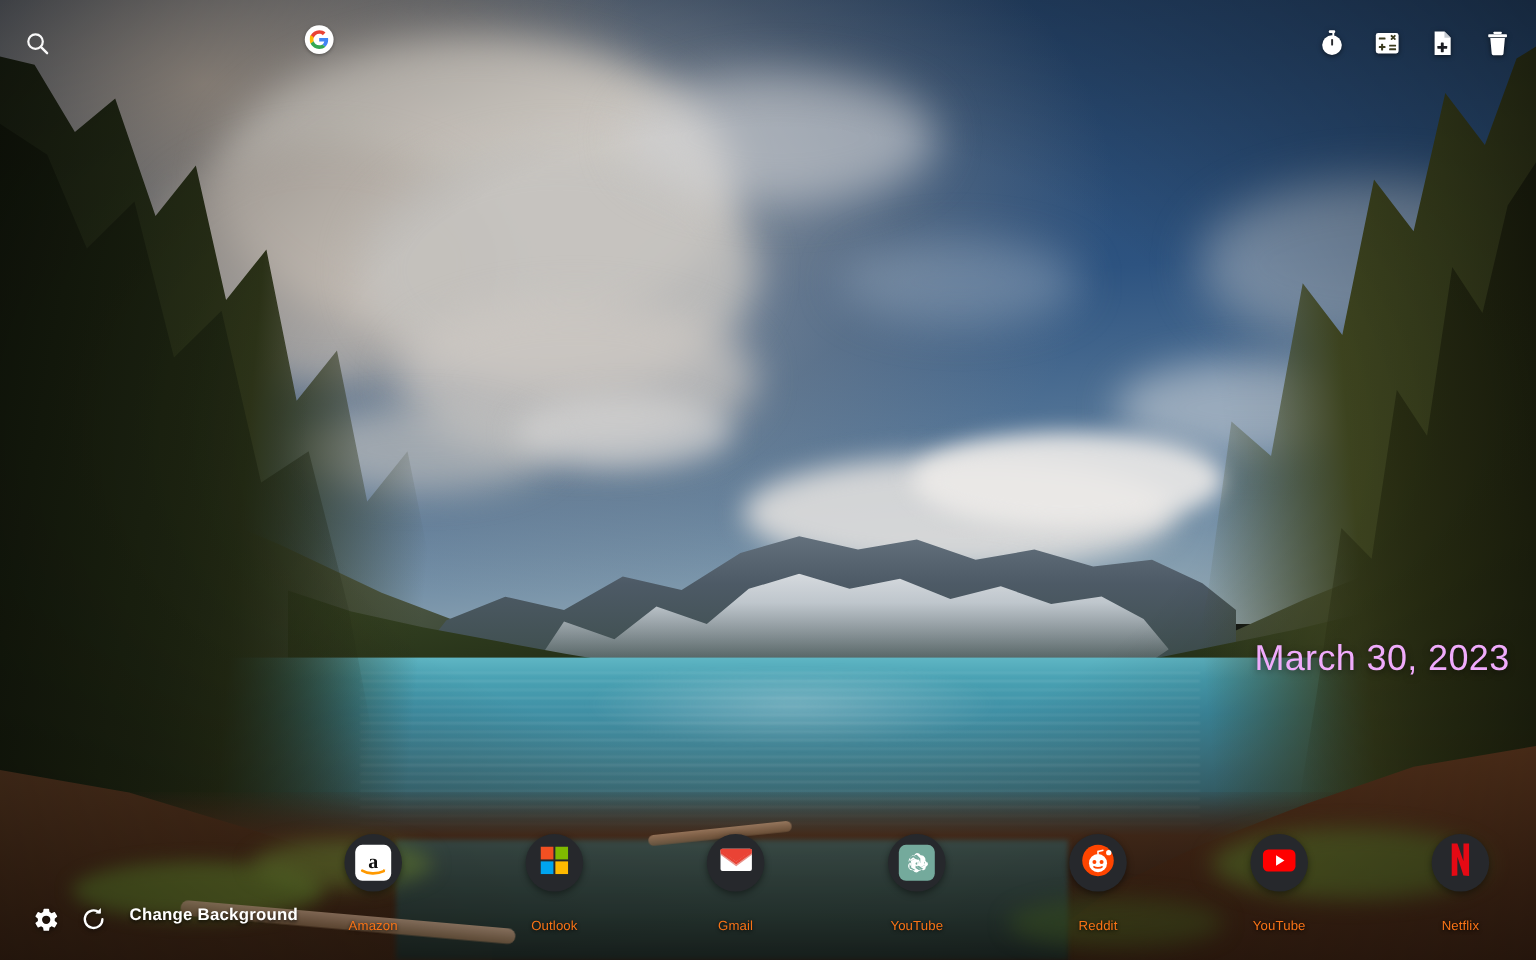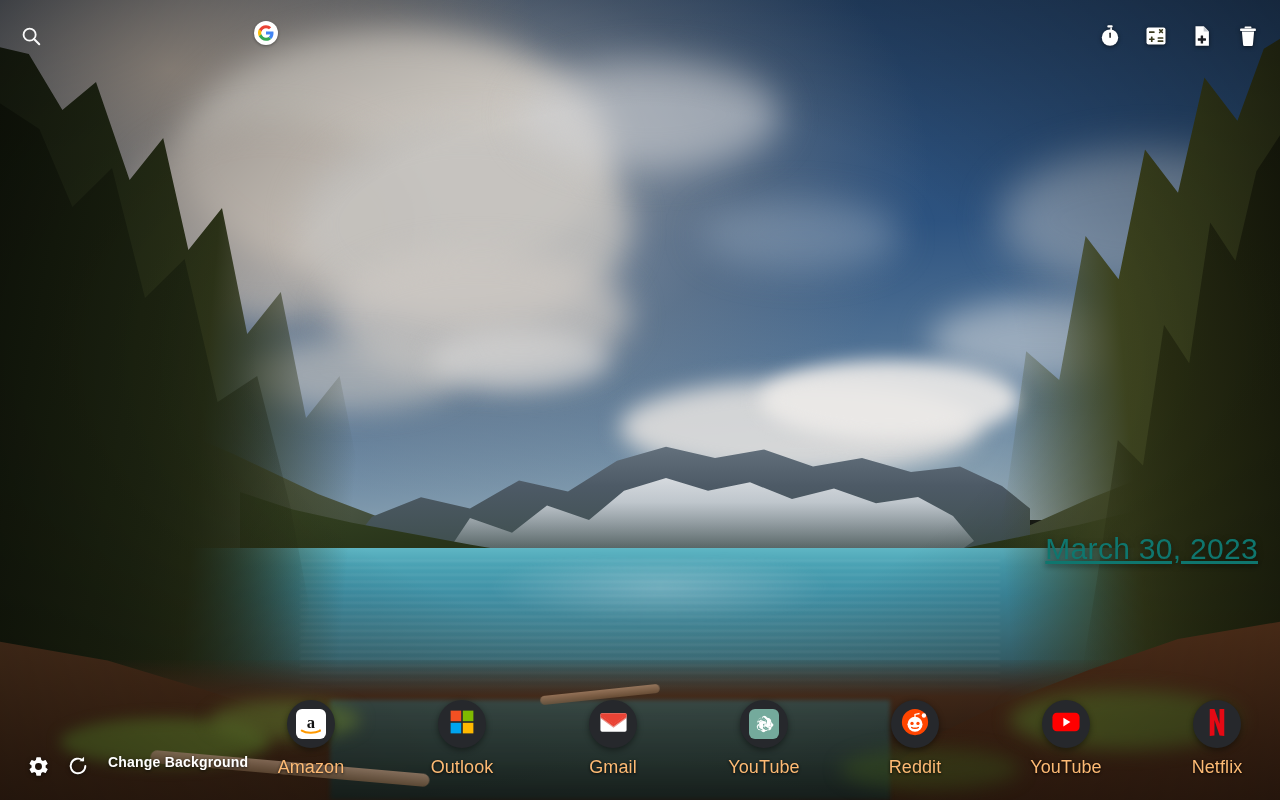--- a/index.html
+++ b/index.html
@@ -168,21 +168,21 @@
     background:#fff; display:flex; align-items:center; justify-content:center;
     box-shadow:0 1px 3px rgba(0,0,0,.35);
   }
 
   
   .tools { position:absolute; right:18px; top:22px; display:flex; gap:18px; align-items:center; }
   .tool { width:28px; height:28px; display:flex; align-items:center; justify-content:center; cursor:pointer;
           filter:drop-shadow(0 1px 2px rgba(0,0,0,.55)); }
 
   
-  .clockwrap { position:absolute; right:22px; top:534px; text-align:left; color:#0f766e;text-decoration:underline; }
+  .clockwrap { position:absolute; right:22px; top:534px; text-align:left; color:#f0abfc; }
   .date {
     font-size:30px; font-weight:400; letter-spacing:.3px; line-height:1;
     text-shadow:0 2px 6px rgba(0,0,0,.5);
   }
   .time {
     font-size:74px; font-weight:400; line-height:1.05; margin-top:6px; letter-spacing:1px;
     text-shadow:0 2px 8px rgba(0,0,0,.55);
   }
 
   
@@ -199,21 +199,21 @@
     position:absolute; left:268px; bottom:22px; width:992px;
     display:flex; justify-content:space-between; align-items:flex-end;
   }
   .sc { width:86px; display:flex; flex-direction:column; align-items:center; cursor:pointer; }
   .sc-circle {
     width:48px; height:48px; border-radius:50%; background:#26282c;
     display:flex; align-items:center; justify-content:center;
     box-shadow:0 2px 6px rgba(0,0,0,.45);
   }
   .sc-label {
-    margin-top:9px; color:#fdba74; font-size:18px; font-weight:400; letter-spacing:.1px;
+    margin-top:23px; color:#f97316; font-size:11px; font-weight:400; letter-spacing:.1px;
     text-shadow:0 1px 3px rgba(0,0,0,.85); white-space:nowrap;
   }
   .tile { width:30px; height:30px; border-radius:6px; display:flex; align-items:center; justify-content:center; }
 </style>
 </head>
 <body>
 
 <div id="page">
 
   <div class="wall">

